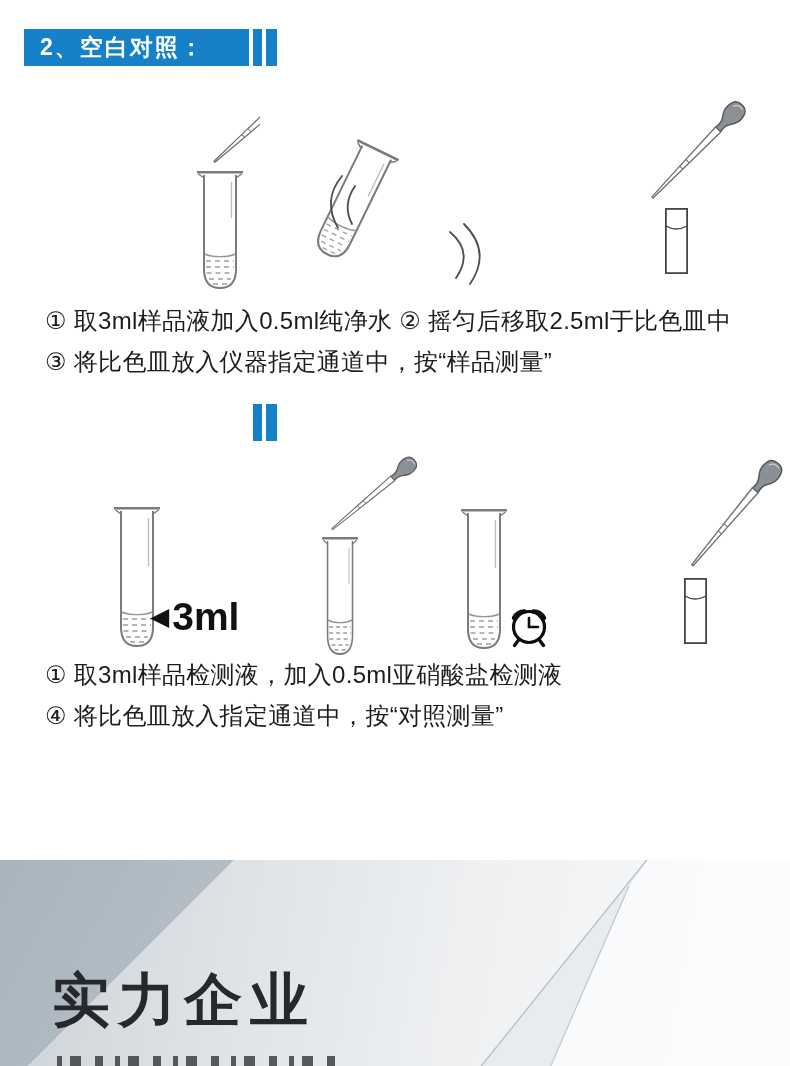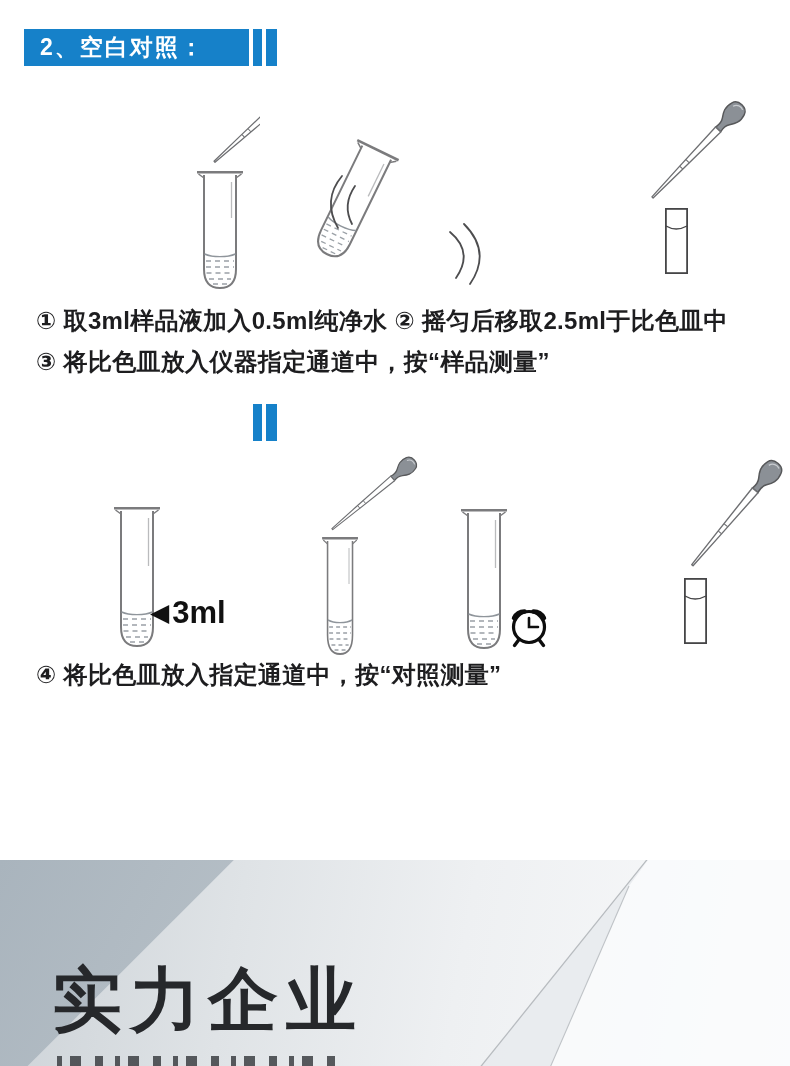--- a/index.html
+++ b/index.html
@@ -6,39 +6,39 @@
   .page{position:relative;width:790px;height:1066px;background:#ffffff;overflow:hidden;
         font-family:"Liberation Sans","DejaVu Sans",sans-serif;}
   
   .banner{position:absolute;left:24px;width:225px;height:37px;background:#1681c9;
           display:flex;align-items:center;box-sizing:border-box;padding-left:16px;
           color:#ffffff;font-size:23px;font-weight:bold;letter-spacing:2px;}
   .banner-bar{position:absolute;height:37px;background:#1681c9;}
   .bar-a{left:253px;width:9px;}
   .bar-b{left:266px;width:11px;}
   
-  .steps{position:absolute;left:36px;color:#1d1d1f;font-size:24px;font-weight:700;
+  .steps{position:absolute;left:45px;color:#1d1d1f;font-size:24px;font-weight:400;
          line-height:41px;letter-spacing:0.3px;white-space:nowrap;}
   .steps div{height:41px;}
   
   .illu{position:absolute;}
   .vol-label{position:absolute;left:150px;top:597px;display:flex;align-items:center;
              color:#111;font-weight:bold;}
   .vol-label .arrow{font-size:25px;margin-right:3px;line-height:1;}
-  .vol-label .txt{font-size:31px;line-height:1;}
+  .vol-label .txt{font-size:39px;line-height:1;}
   
   .footer{position:absolute;left:0;top:860px;width:790px;height:206px;overflow:hidden;
           background:linear-gradient(100deg,#ccd2d7 0%,#dfe3e6 30%,#eef0f2 58%,#fafbfc 100%);}
   .footer .wedge{position:absolute;inset:0;
           background:linear-gradient(118deg,#a9b4bd 0%,#bfc7cd 55%,#ccd2d7 100%);
           clip-path:polygon(0% 0%,29.6% 0%,3.5% 100%,0% 100%);}
   .footer .fold-svg{position:absolute;inset:0;}
   .footer-headline{position:absolute;left:52px;top:958px;color:#26282b;
           font-family:"DejaVu Serif","Liberation Serif",serif;font-weight:bold;
-          font-size:70px;letter-spacing:8px;line-height:84px;white-space:nowrap;}
+          font-size:58px;letter-spacing:8px;line-height:84px;white-space:nowrap;}
   .clipped-fragment{position:absolute;left:57px;top:1056px;width:290px;height:10px;opacity:.85;
           background:repeating-linear-gradient(90deg,#3c3f43 0 5px,transparent 5px 13px,
                      #3c3f43 13px 24px,transparent 24px 38px,#3c3f43 38px 46px,transparent 46px 58px);}
 </style>
 </head>
 <body>
 
 <div class="page">
 
   <svg width="0" height="0" style="position:absolute" aria-hidden="true">
@@ -134,20 +134,21 @@
     <use href="#cuvette" transform="translate(684,130)"></use>
     <use href="#dropper" transform="translate(690,120) rotate(40) scale(0.93) translate(-20,-150)"></use>
   </svg>
 
   <div class="vol-label">
     <span class="arrow">◀</span>
     <span class="txt">3ml</span>
   </div>
 
   <div class="steps" style="top:655px;line-height:40px">
+    <div>① 取3ml样品检测液，加入0.5ml亚硝酸盐检测液</div>
     <div>④ 将比色皿放入指定通道中，按“对照测量”</div>
   </div>
 
   <div class="footer">
     <div class="wedge"></div>
     <svg class="fold-svg" width="790" height="206" viewBox="0 0 790 206">
       <polygon points="650,-4 790,-4 790,210 478,210" fill="#fafbfc" opacity="0.8"></polygon>
       <polygon points="648,0 629,26 549,210 478,210" fill="#e3e6e9" opacity="0.7"></polygon>
       <line x1="650" y1="-4" x2="478" y2="210" stroke="#b7bbbf" stroke-width="1.3"></line>
       <line x1="629" y1="26" x2="549" y2="210" stroke="#bfc3c7" stroke-width="1.1"></line>

